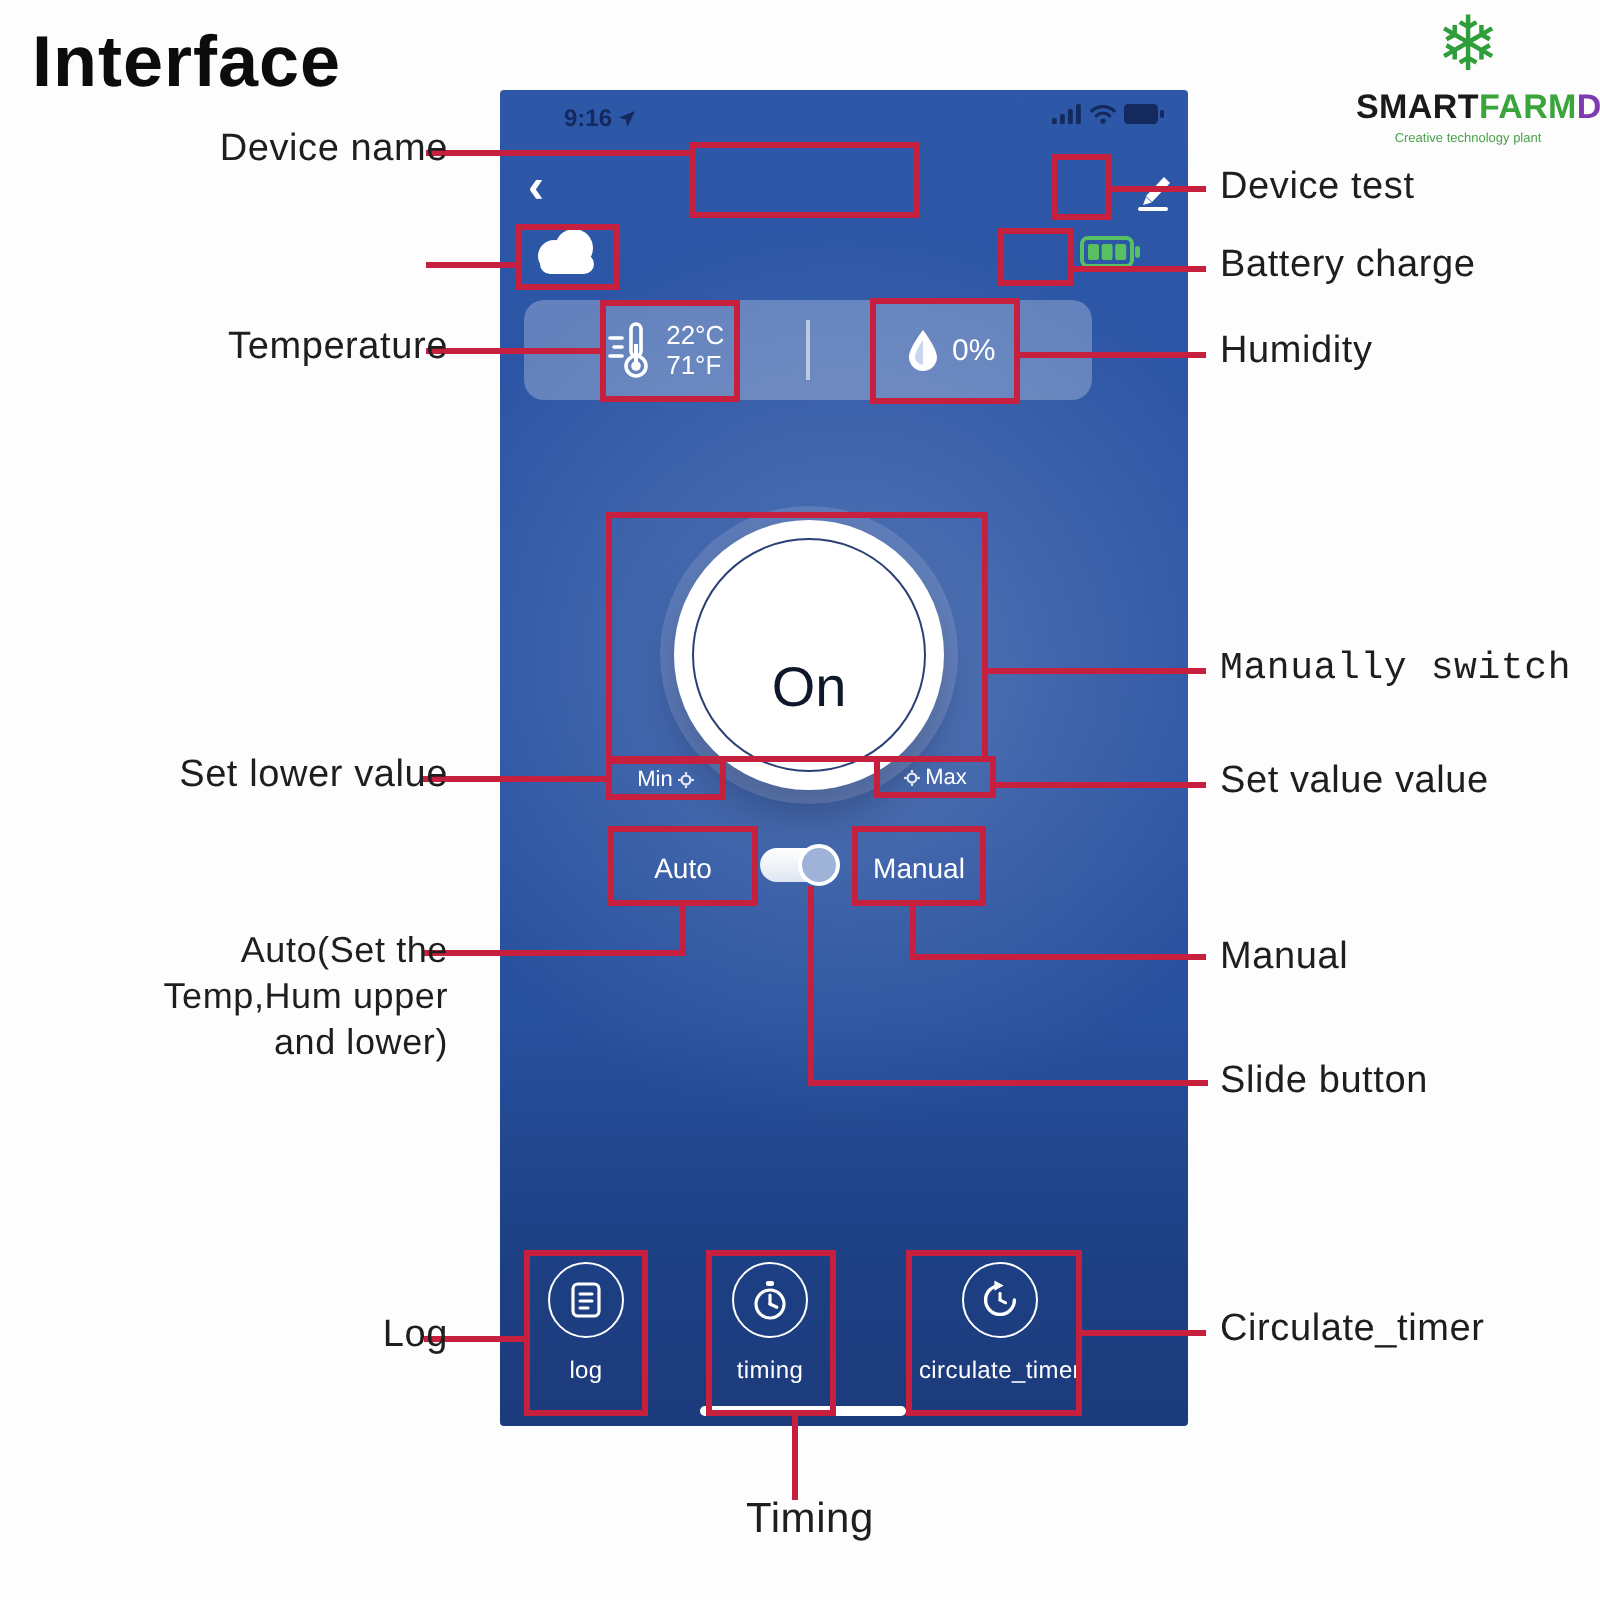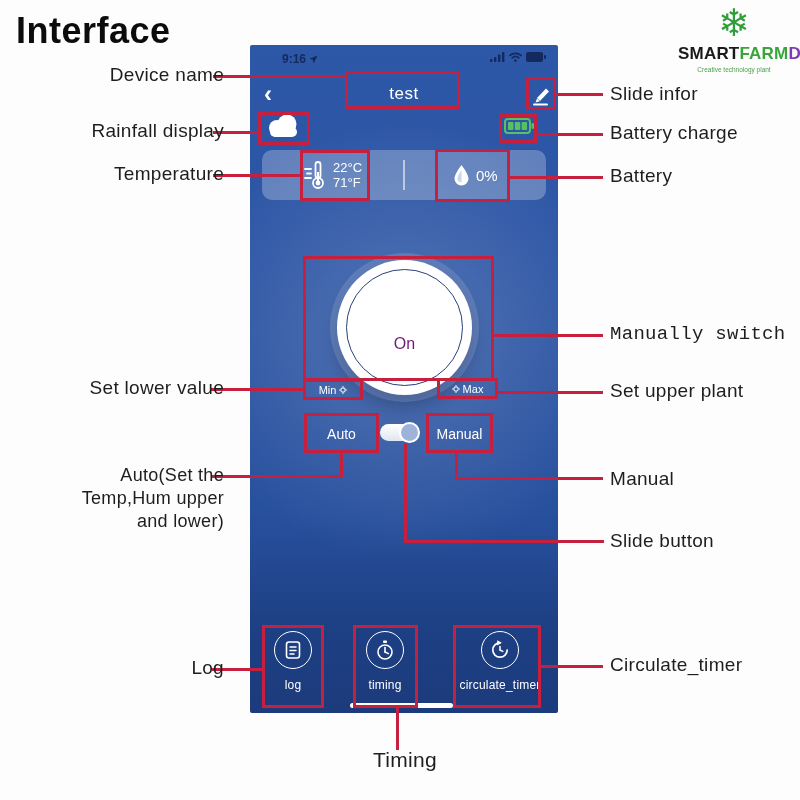--- a/index.html
+++ b/index.html
@@ -9,21 +9,21 @@
   
   .page-title { position:absolute; left:16px; top:10px; font-size:36px; font-weight:700; color:#0c0c0c; letter-spacing:0.5px;text-align:right; }
 
   .logo { position:absolute; left:678px; top:2px; width:112px; text-align:center; }
   .logo .flake { font-size:38px; line-height:42px; color:#2f9e3a; display:block; }
   .logo .brand { font-size:17px; font-weight:700; letter-spacing:0.2px; white-space:nowrap; }
   .logo .brand .s1 { color:#1a1a1a; } .logo .brand .s2 { color:#3aa53a; } .logo .brand .s3 { color:#7c3bb0; }
   .logo .tagline { font-size:6.5px; color:#4aa04a; margin-top:2px; white-space:nowrap; }
 
   
-  .phone { position:absolute; left:250px; top:45px; width:308px; height:668px;
+  .phone { position:absolute; left:250px; top:45px; width:344px; height:668px;
     background:
       radial-gradient(circle at 50% 44%, rgba(255,255,255,0.22) 0%, rgba(255,255,255,0.10) 26%, rgba(255,255,255,0) 55%),
       linear-gradient(180deg, #2d57a7 0%, #2b54a3 45%, #27509d 70%, #1d3f83 88%, #1c3b7c 100%);
     border-radius:2px; overflow:hidden; z-index:1; }
 
   .status-bar { position:absolute; top:6px; left:0; right:0; height:16px; color:#142a5e; }
   .status-time { position:absolute; left:32px; top:1px; font-size:12px; font-weight:700; display:flex; align-items:center; gap:3px; }
   .status-icons { position:absolute; right:12px; top:1px; display:flex; align-items:center; gap:4px; }
 
   .nav-bar { position:absolute; top:36px; left:0; right:0; height:28px; }
@@ -39,21 +39,21 @@
   .weather-half { flex:1; display:flex; align-items:center; justify-content:center; gap:6px; color:#ffffff; }
   .weather-div { width:1.5px; height:30px; background:rgba(255,255,255,0.55); }
   .temp-texts { font-size:13px; line-height:15px; color:#ffffff; }
   .hum-text { font-size:15px; color:#ffffff; }
 
   .power-disc { position:absolute; left:87px; top:215px; width:135px; height:135px; border-radius:50%;
     background:#ffffff; box-shadow:0 0 0 7px rgba(255,255,255,0.13), 0 12px 20px rgba(8,20,60,0.35);
     display:flex; align-items:center; justify-content:center; }
   .power-inner { width:117px; height:117px; border-radius:50%; border:1.5px solid #2b3f77;
     display:flex; align-items:center; justify-content:center; background:#ffffff; }
-  .power-state { font-size:16px; color:#701a75;margin-top:32px; }
+  .power-state { font-size:28px; color:#0f172a;margin-top:32px; }
 
   .range-label { position:absolute; height:18px; display:flex; align-items:center; justify-content:center; gap:3px;
     color:#ffffff; font-size:11px; }
   .range-min { left:53px; top:336px; width:60px; }
   .range-max { left:187px; top:335px; width:61px; }
 
   .mode-label { position:absolute; display:flex; align-items:center; justify-content:center; color:#ffffff; font-size:14px;text-align:center; }
   .mode-auto { left:54px; top:369px; width:75px; height:40px; }
   .mode-manual { left:176px; top:369px; width:67px; height:40px; }
   .toggle { position:absolute; left:130px; top:379px; width:38px; height:17px; border-radius:9px;
@@ -129,21 +129,20 @@
           <svg width="20" height="10" viewBox="0 0 20 10">
               <rect x="0" y="0" width="17" height="10" rx="2.2" fill="#142a5e"></rect>
               <rect x="18" y="3" width="2" height="4" rx="1" fill="#142a5e"></rect>
             </svg>
         </span>
       </div>
     </div>
 
     <div class="nav-bar">
       <div class="back-btn">‹</div>
-      <div class="nav-title">test</div>
       <div class="edit-btn">
         <span>
           <svg width="22" height="24" viewBox="0 0 22 24">
               <g fill="#ffffff">
                 <path d="M8 15 L17 5.5 L20 8.5 L11 18 Z"></path>
                 <path d="M6.5 19.5 L8 15.5 L10.8 18.3 Z"></path>
                 <rect x="4" y="20.5" width="15" height="2" rx="1"></rect>
               </g>
             </svg>
         </span>
@@ -316,32 +315,31 @@
   <div class="red-line" style="left:493px; top:334px; width:110px; height:3px;"></div>
   <div class="red-line" style="left:497px; top:391px; width:106px; height:3px;"></div>
   <div class="red-line" style="left:455px; top:451px; width:3px; height:28px;"></div>
   <div class="red-line" style="left:455px; top:477px; width:148px; height:3px;"></div>
   <div class="red-line" style="left:404px; top:443px; width:3px; height:99px;"></div>
   <div class="red-line" style="left:404px; top:540px; width:200px; height:3px;"></div>
   <div class="red-line" style="left:540px; top:665px; width:63px; height:3px;"></div>
   <div class="red-line" style="left:396px; top:706px; width:3px; height:44px;"></div>
 
   <div class="lbl lbl-left" style="top:64px;">Device name</div>
-  <div class="lbl lbl-left" style="top:120px;">Rainfall display</div>
   <div class="lbl lbl-left" style="top:163px;">Temperature</div>
   <div class="lbl lbl-left" style="top:377px;">Set lower value</div>
   <div class="lbl lbl-left lbl-multi" style="top:464px;">Auto(Set the
 Temp,Hum upper
 and lower)</div>
   <div class="lbl lbl-left" style="top:657px;">Log</div>
 
-  <div class="lbl lbl-right" style="top:83px;">Slide infor</div>
+  <div class="lbl lbl-right" style="top:83px;">Device test</div>
   <div class="lbl lbl-right" style="top:122px;">Battery charge</div>
-  <div class="lbl lbl-right" style="top:165px;">Battery</div>
+  <div class="lbl lbl-right" style="top:165px;">Humidity</div>
   <div class="lbl lbl-right" style="top:323px;font-family:Liberation Mono, monospace;">Manually switch</div>
-  <div class="lbl lbl-right" style="top:380px;">Set upper plant</div>
+  <div class="lbl lbl-right" style="top:380px;">Set value value</div>
   <div class="lbl lbl-right" style="top:468px;">Manual</div>
   <div class="lbl lbl-right" style="top:530px;">Slide button</div>
   <div class="lbl lbl-right" style="top:654px;">Circulate_timer</div>
 
   <div class="lbl lbl-bottom">Timing</div>
 
 </div>
 
 </body></html>

